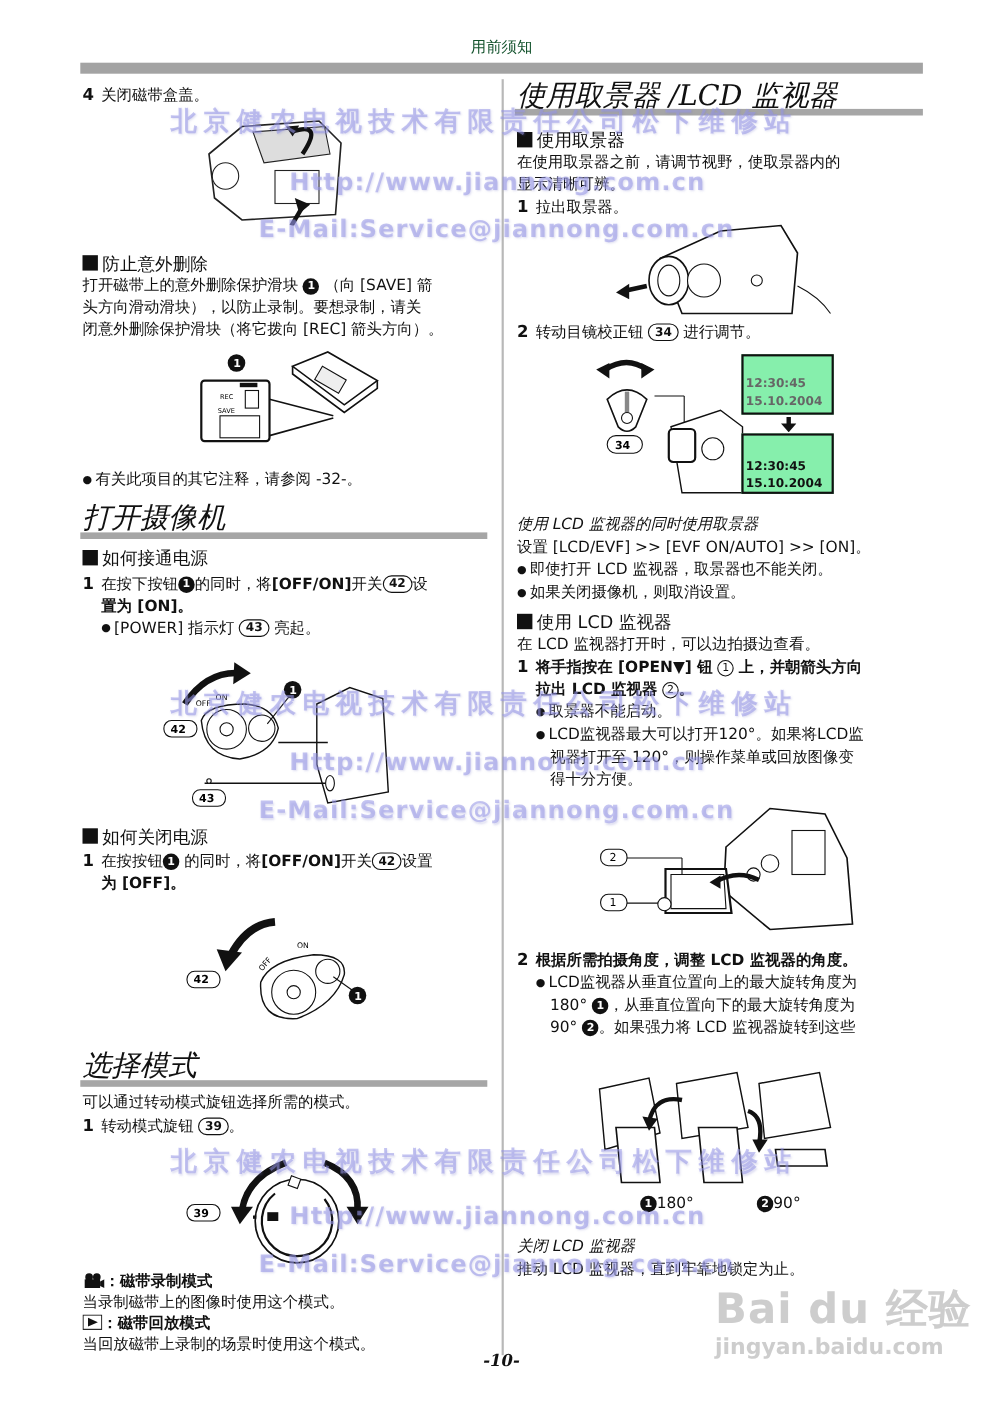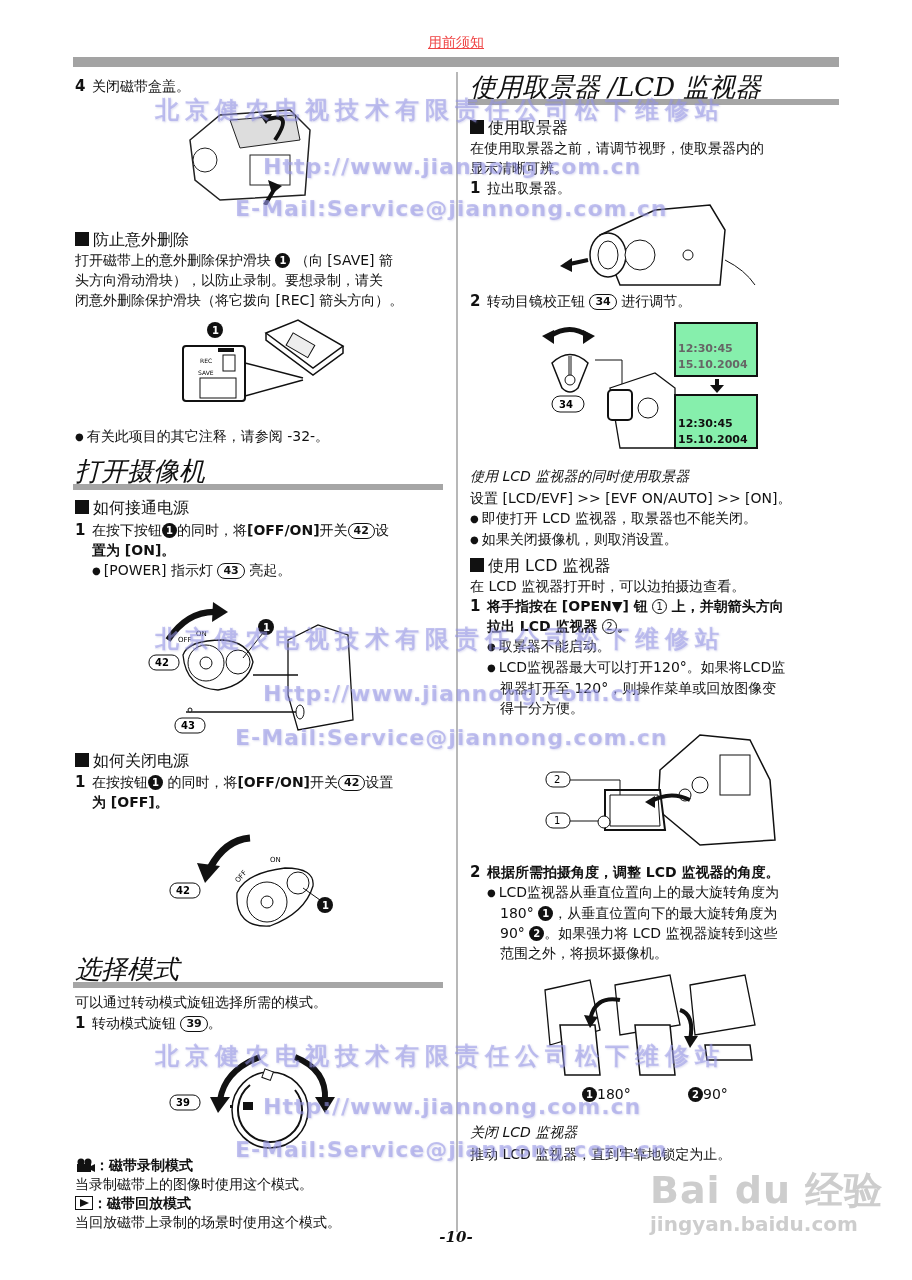--- a/index.html
+++ b/index.html
@@ -1,19 +1,19 @@
 <!DOCTYPE html>
 <html><head>
 <meta charset="utf-8">
 <style>
   * { box-sizing: border-box; margin: 0; padding: 0; }
   html, body { width: 912px; height: 1280px; background: #ffffff; overflow: hidden; }
   body { position: relative; font-family: "DejaVu Sans", "Liberation Sans", sans-serif; color: #111; font-size: 14px; }
 
-  .header-title { position: absolute; top: 34px; left: 0; width: 912px; text-align: center; font-family: "DejaVu Serif", serif; font-size: 14px; color: #ef4444; text-decoration: underline; }
+  .header-title { position: absolute; top: 34px; left: 0; width: 912px; text-align: center; font-family: "DejaVu Serif", serif; font-size: 14px; color: #14532d; }
   .header-bar { position: absolute; top: 57px; left: 73px; width: 766px; height: 10px; background: #a3a3a3; }
 
   .col-divider { position: absolute; top: 72px; left: 456px; width: 2px; height: 1160px; background: #b8b8b8; }
 
   .abs { position: absolute; }
   .txt { font-size: 14px; line-height: 20px; color: #111; }
   .bold { font-weight: bold; }
   .step-num { font-weight: bold; font-size: 15px; display: inline-block; width: 17px; }
   .section-title { font-family: "DejaVu Serif", serif; font-style: italic; font-size: 26px; line-height: 24px; color: #111; }
   .section-bar { position: absolute; height: 6px; background: #a6a6a6; }
@@ -281,21 +281,20 @@
   <text x="14" y="94" font-size="10" font-family="DejaVu Sans, sans-serif">1</text>
   <line x1="30" y1="91" x2="60" y2="91" stroke="#111"></line>
   <circle cx="64" cy="92" r="6" fill="#fff" stroke="#111"></circle>
 </svg>
 
 <div class="abs txt" style="left:470px; top:862px; width:380px;">
   <div><span class="step-num">2</span><b>根据所需拍摄角度，调整 LCD 监视器的角度。</b></div>
   <div style="padding-left:17px;" class="bullet">LCD监视器从垂直位置向上的最大旋转角度为</div>
   <div style="padding-left:30px;"><span>180°</span> <span class="black-num">1</span><span>，从垂直位置向下的最大旋转角度为</span></div>
   <div style="padding-left:30px;"><span>90°</span> <span class="black-num">2</span><span>。如果强力将 LCD 监视器旋转到这些</span></div>
-  <div style="padding-left:30px;">范围之外，将损坏摄像机。</div>
 </div>
 
 <svg class="illus" style="left:540px; top:970px;" width="230" height="112">
   <path d="M5 20 L50 10 L60 60 L10 75 Z" fill="#fff" stroke="#111" stroke-width="1.3"></path>
   <path d="M75 15 L130 5 L140 55 L80 65 Z" fill="#fff" stroke="#111" stroke-width="1.3"></path>
   <path d="M150 15 L205 5 L215 55 L155 65 Z" fill="#fff" stroke="#111" stroke-width="1.3"></path>
   <path d="M20 55 L55 55 L60 105 L25 105 Z" fill="#fff" stroke="#111" stroke-width="1.5"></path>
   <path d="M95 55 L130 55 L135 105 L100 105 Z" fill="#fff" stroke="#111" stroke-width="1.5"></path>
   <path d="M165 75 L210 75 L212 90 L167 90 Z" fill="#fff" stroke="#111" stroke-width="1.5"></path>
   <path d="M80 30 Q55 25 50 50" fill="none" stroke="#111" stroke-width="4"></path>

